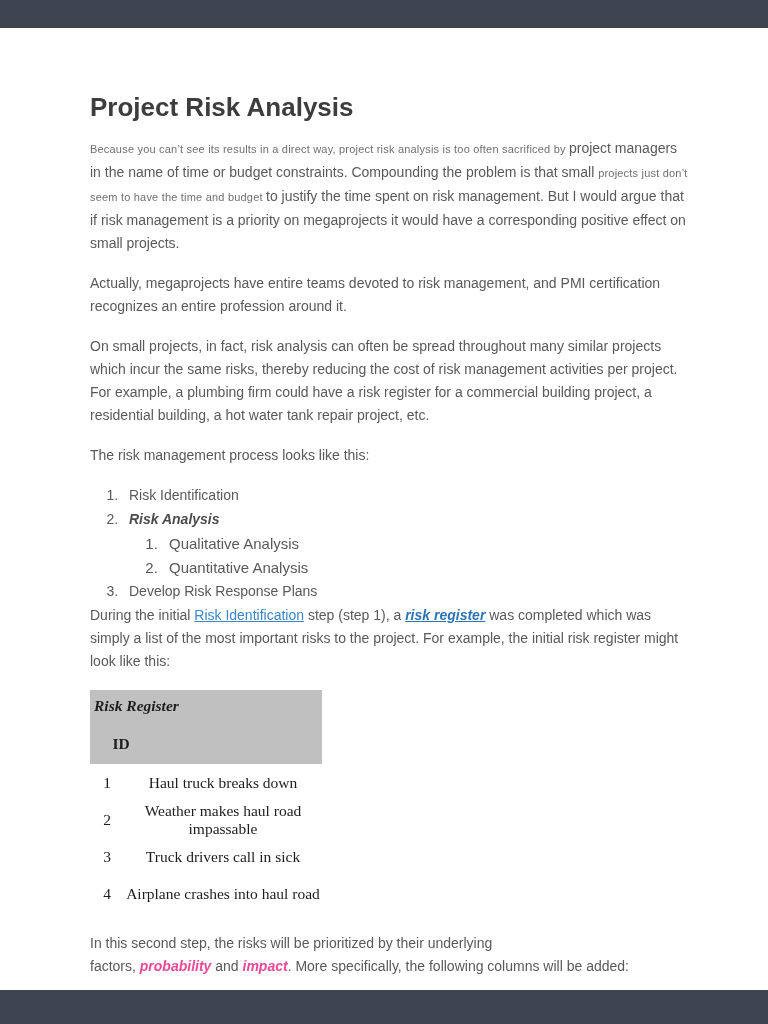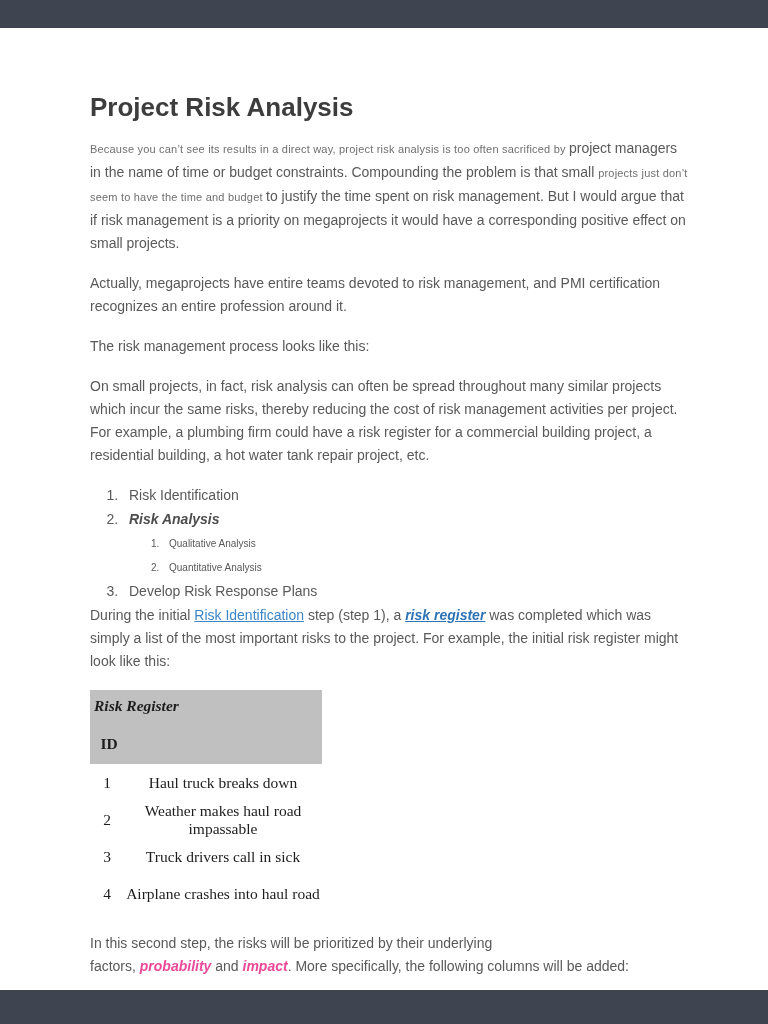--- a/index.html
+++ b/index.html
@@ -65,21 +65,21 @@
     margin:0 0 0 0;
     padding-left:32px;
     font-size:14px;
     line-height:23px;
     color:#595959;
   }
   ol.process-list > li { margin:0 0 1px 0; padding-left:7px; }
   ol.sub-list {
     margin:1px 0 0 0;
     padding-left:33px;
-    font-size:10px;
+    font-size:15px;
     line-height:23px;
     color:#595959;
     font-weight:normal;
     font-style:normal;
   }
   ol.sub-list > li { margin:0 0 1px 0; padding-left:7px; }
   li.li-bold-italic > .li-text { font-weight:bold; font-style:italic; color:#4d4d4d;margin-top:46px; }
 
   .risk-table {
     margin:6px 0 20px 0;
@@ -99,20 +99,21 @@
     font-size:15.5px;
     line-height:21px;
     margin-bottom:17px;
   }
   .table-cols {
     display:grid;
     grid-template-columns:30px 1fr;
     font-weight:bold;
     font-size:15.5px;
     line-height:21px;
+    margin-left:12px;
   }
   .table-cols .col-id { text-align:center; }
   .table-cols .col-desc { text-align:center; }
   .table-row {
     display:grid;
     grid-template-columns:34px 1fr;
     height:37px;
     align-items:center;
     font-size:15.5px;
     background:#ffffff;
@@ -127,23 +128,23 @@
 <div class="frame-bar top"></div>
 
 <div class="page">
 
   <h1 class="doc-title">Project Risk Analysis</h1>
 
   <p class="body-text"><span class="seg-alt">Because you can’t see its results in a direct way, project risk analysis is too often sacrificed by </span><span>project managers in the name of time or budget constraints. Compounding the problem is that small </span><span class="seg-alt">projects just don’t seem to have the time and budget </span><span>to justify the time spent on risk management. But I would argue that if risk management is a priority on megaprojects it would have a corresponding positive effect on small projects.</span></p>
 
   <p class="body-text">Actually, megaprojects have entire teams devoted to risk management, and PMI certification recognizes an entire profession around it.</p>
 
+  <p class="body-text">On small projects, in fact, risk analysis can often be spread throughout many similar projects which incur the same risks, thereby reducing the cost of risk management activities per project. For example, a plumbing firm could have a risk register for a commercial building project, a residential building, a hot water tank repair project, etc.</p>
+
   <p class="body-text">The risk management process looks like this:</p>
-
-  <p class="body-text">On small projects, in fact, risk analysis can often be spread throughout many similar projects which incur the same risks, thereby reducing the cost of risk management activities per project. For example, a plumbing firm could have a risk register for a commercial building project, a residential building, a hot water tank repair project, etc.</p>
 
   <ol class="process-list">
     <li><span class="li-text">Risk Identification</span></li>
     <li class="li-bold-italic"><span class="li-text">Risk Analysis</span>
       <ol class="sub-list">
         <li><span>Qualitative Analysis</span></li>
         <li><span>Quantitative Analysis</span></li>
       </ol>
     </li>
     <li><span class="li-text">Develop Risk Response Plans</span></li>

